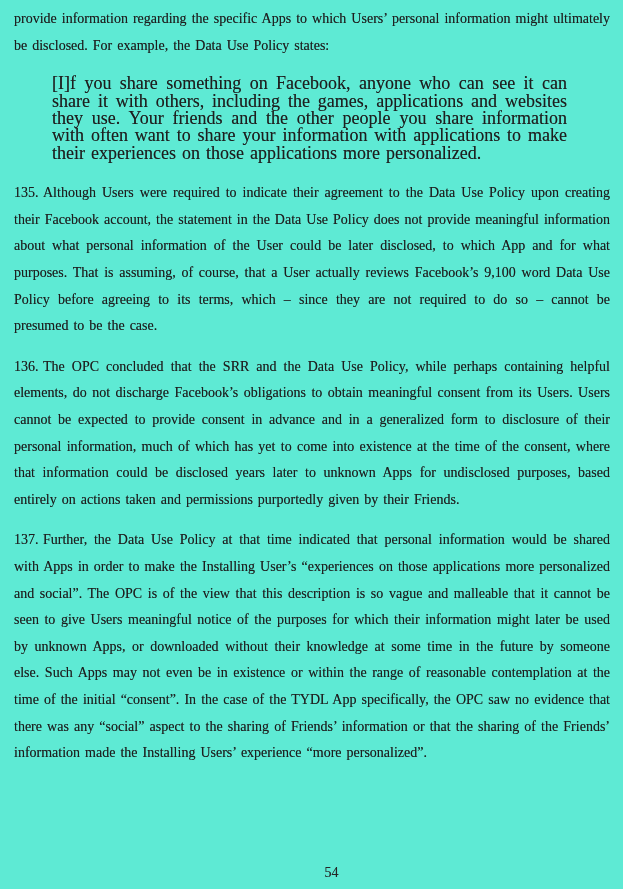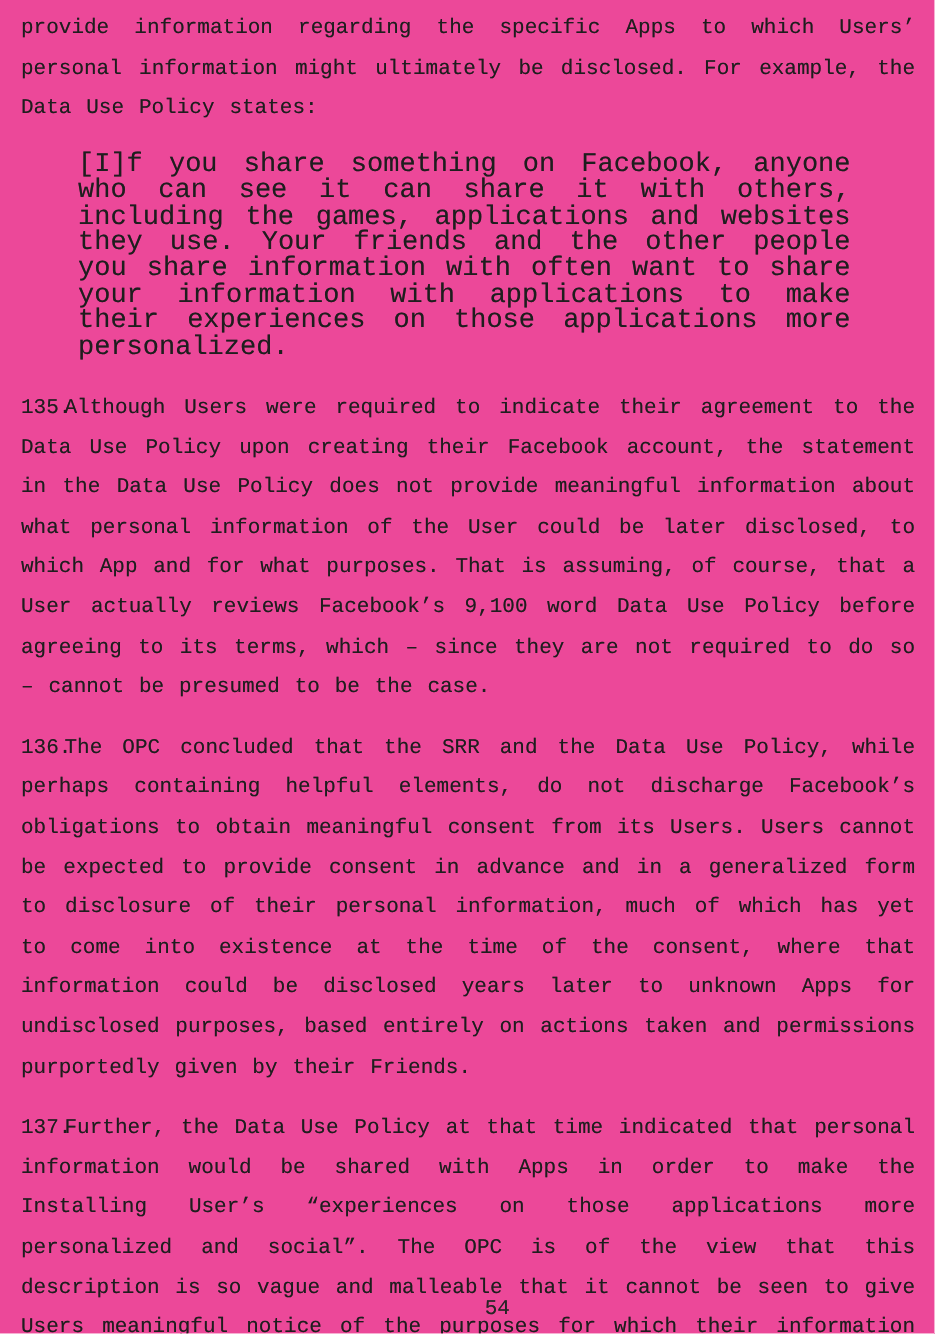--- a/index.html
+++ b/index.html
@@ -4,22 +4,22 @@
 <style>
   html, body {
     margin: 0;
     padding: 0;
     background: #ffffff;
   }
   .page {
     position: relative;
     width: 623px;
     height: 889px;
-    background: #ec4899;
-    font-family: Liberation Mono, monospace;
+    background: #5eead4;
+    font-family: Liberation Serif, serif;
     color: #1e1e1e;
     overflow: hidden;
   }
   .content {
     position: absolute;
     left: 14px;
     top: 6px;
     width: 596px;
   }
   .para {

